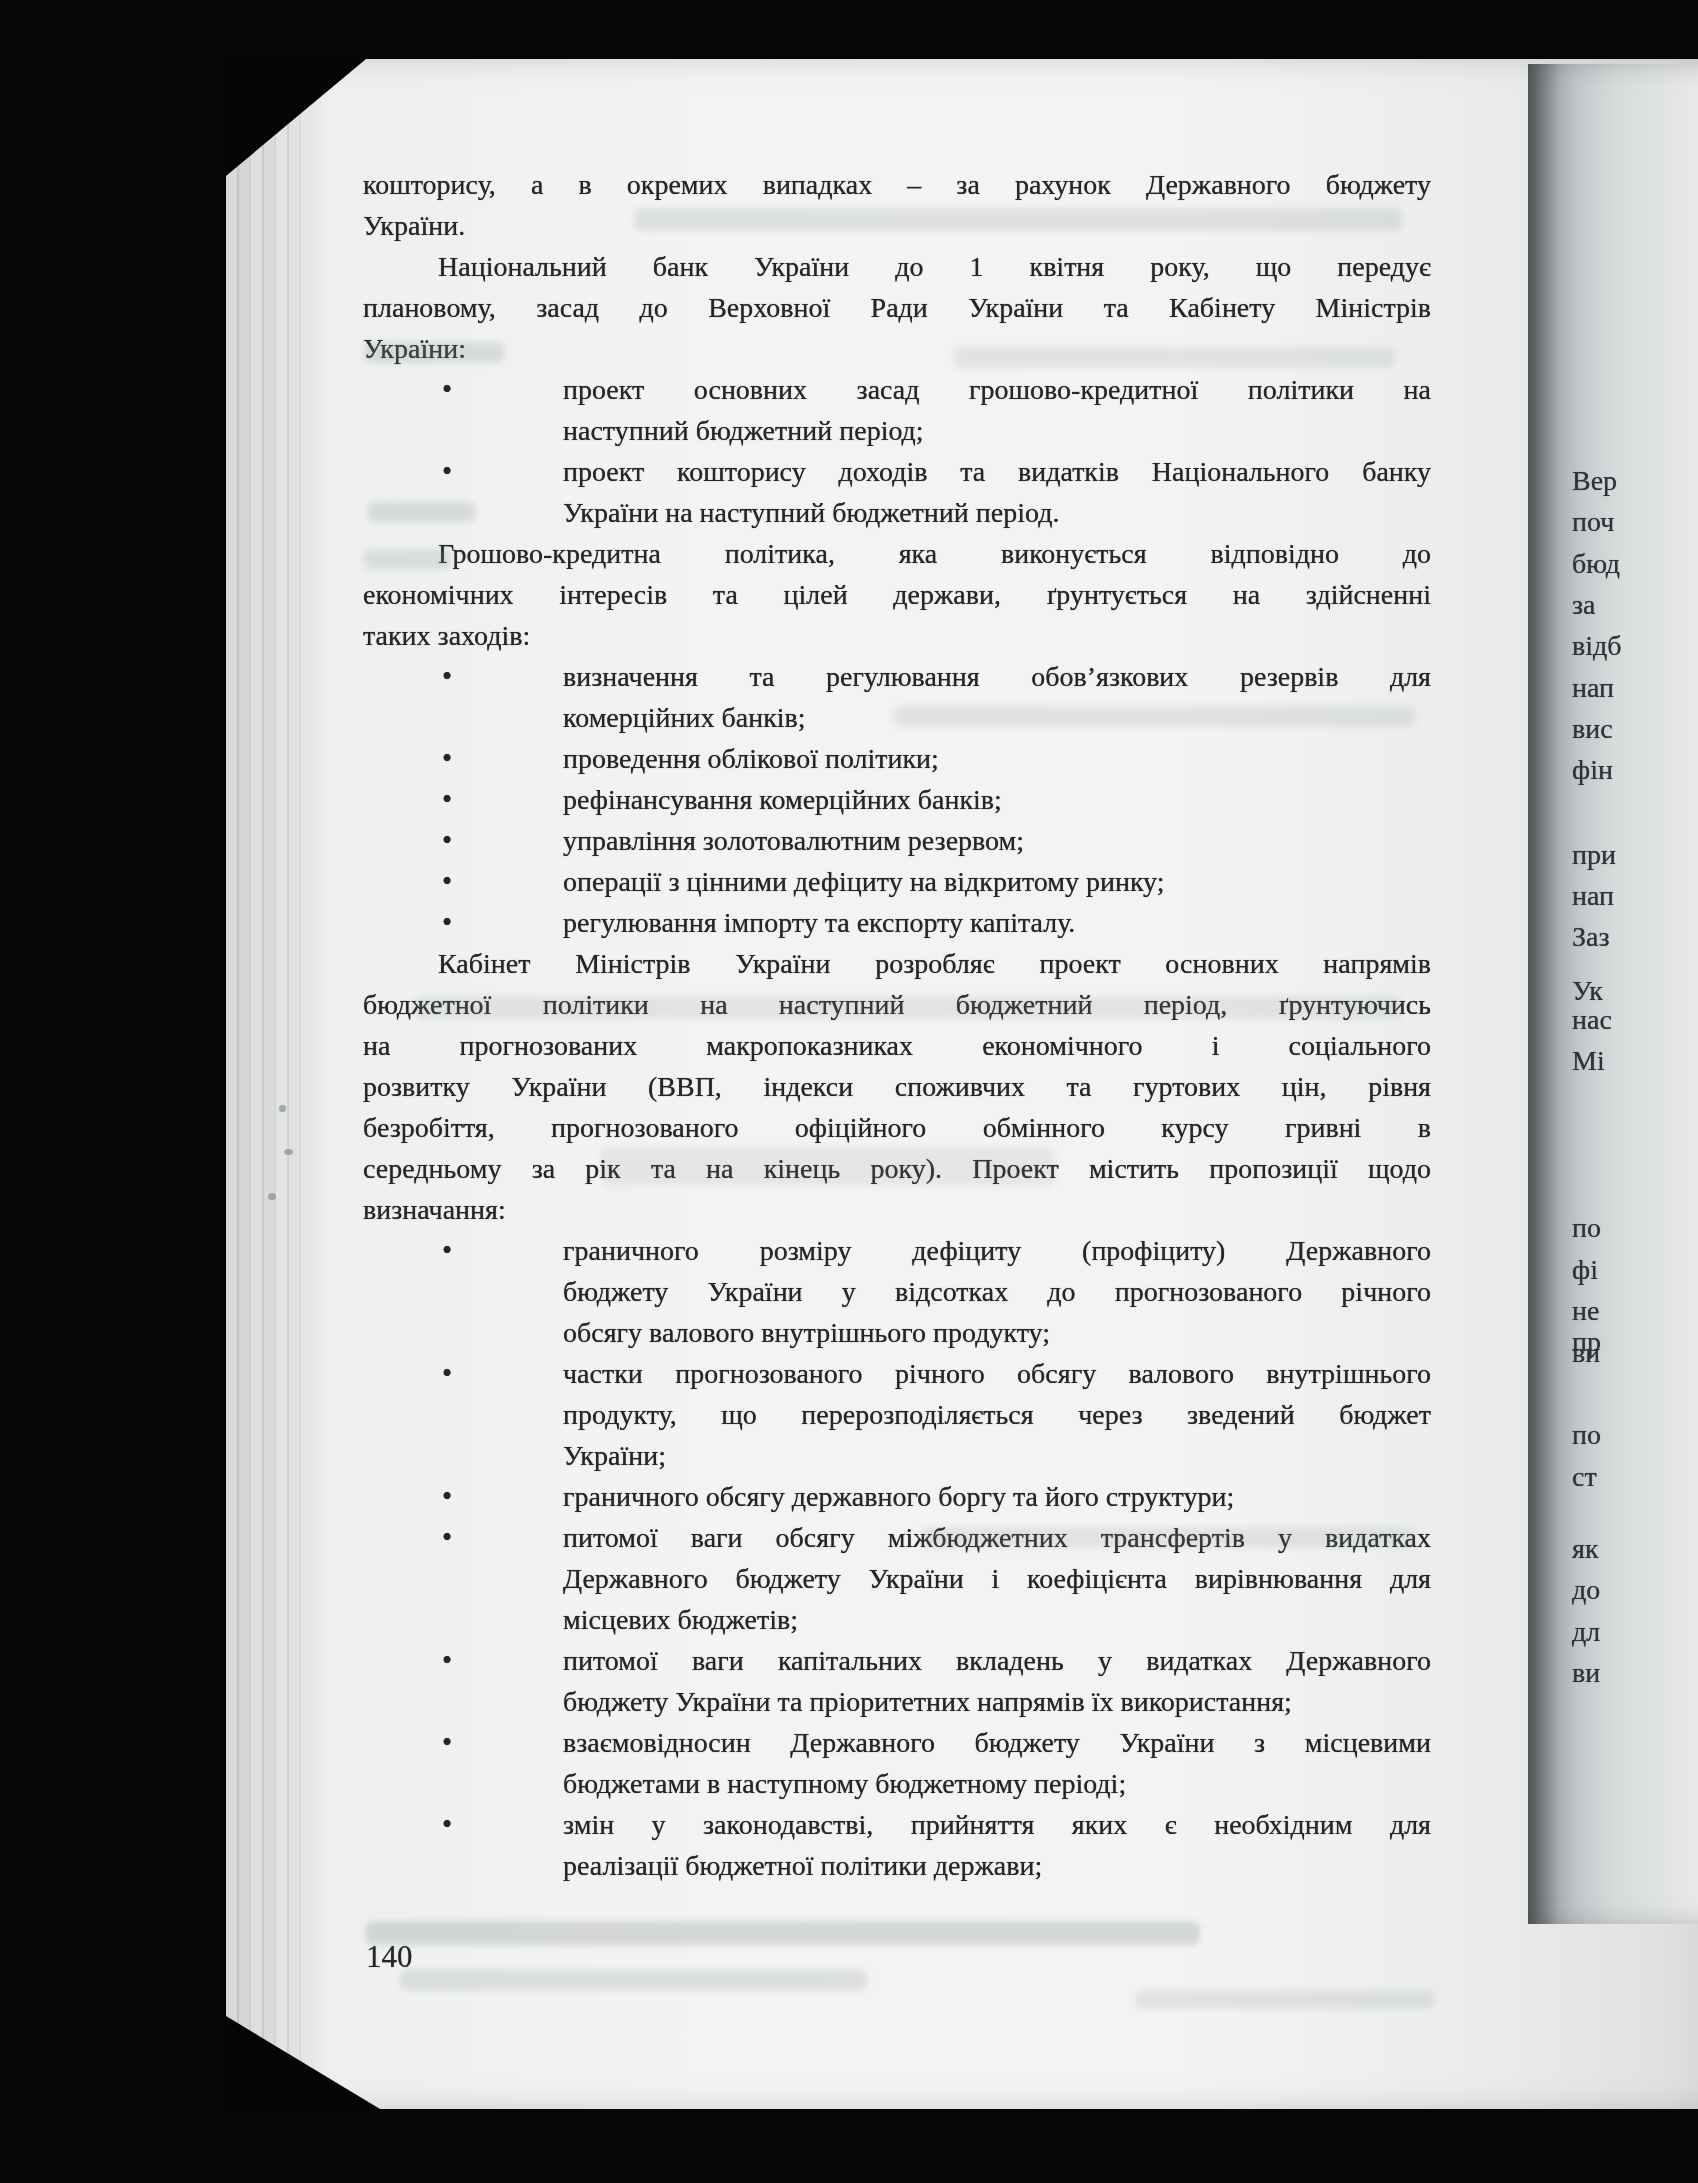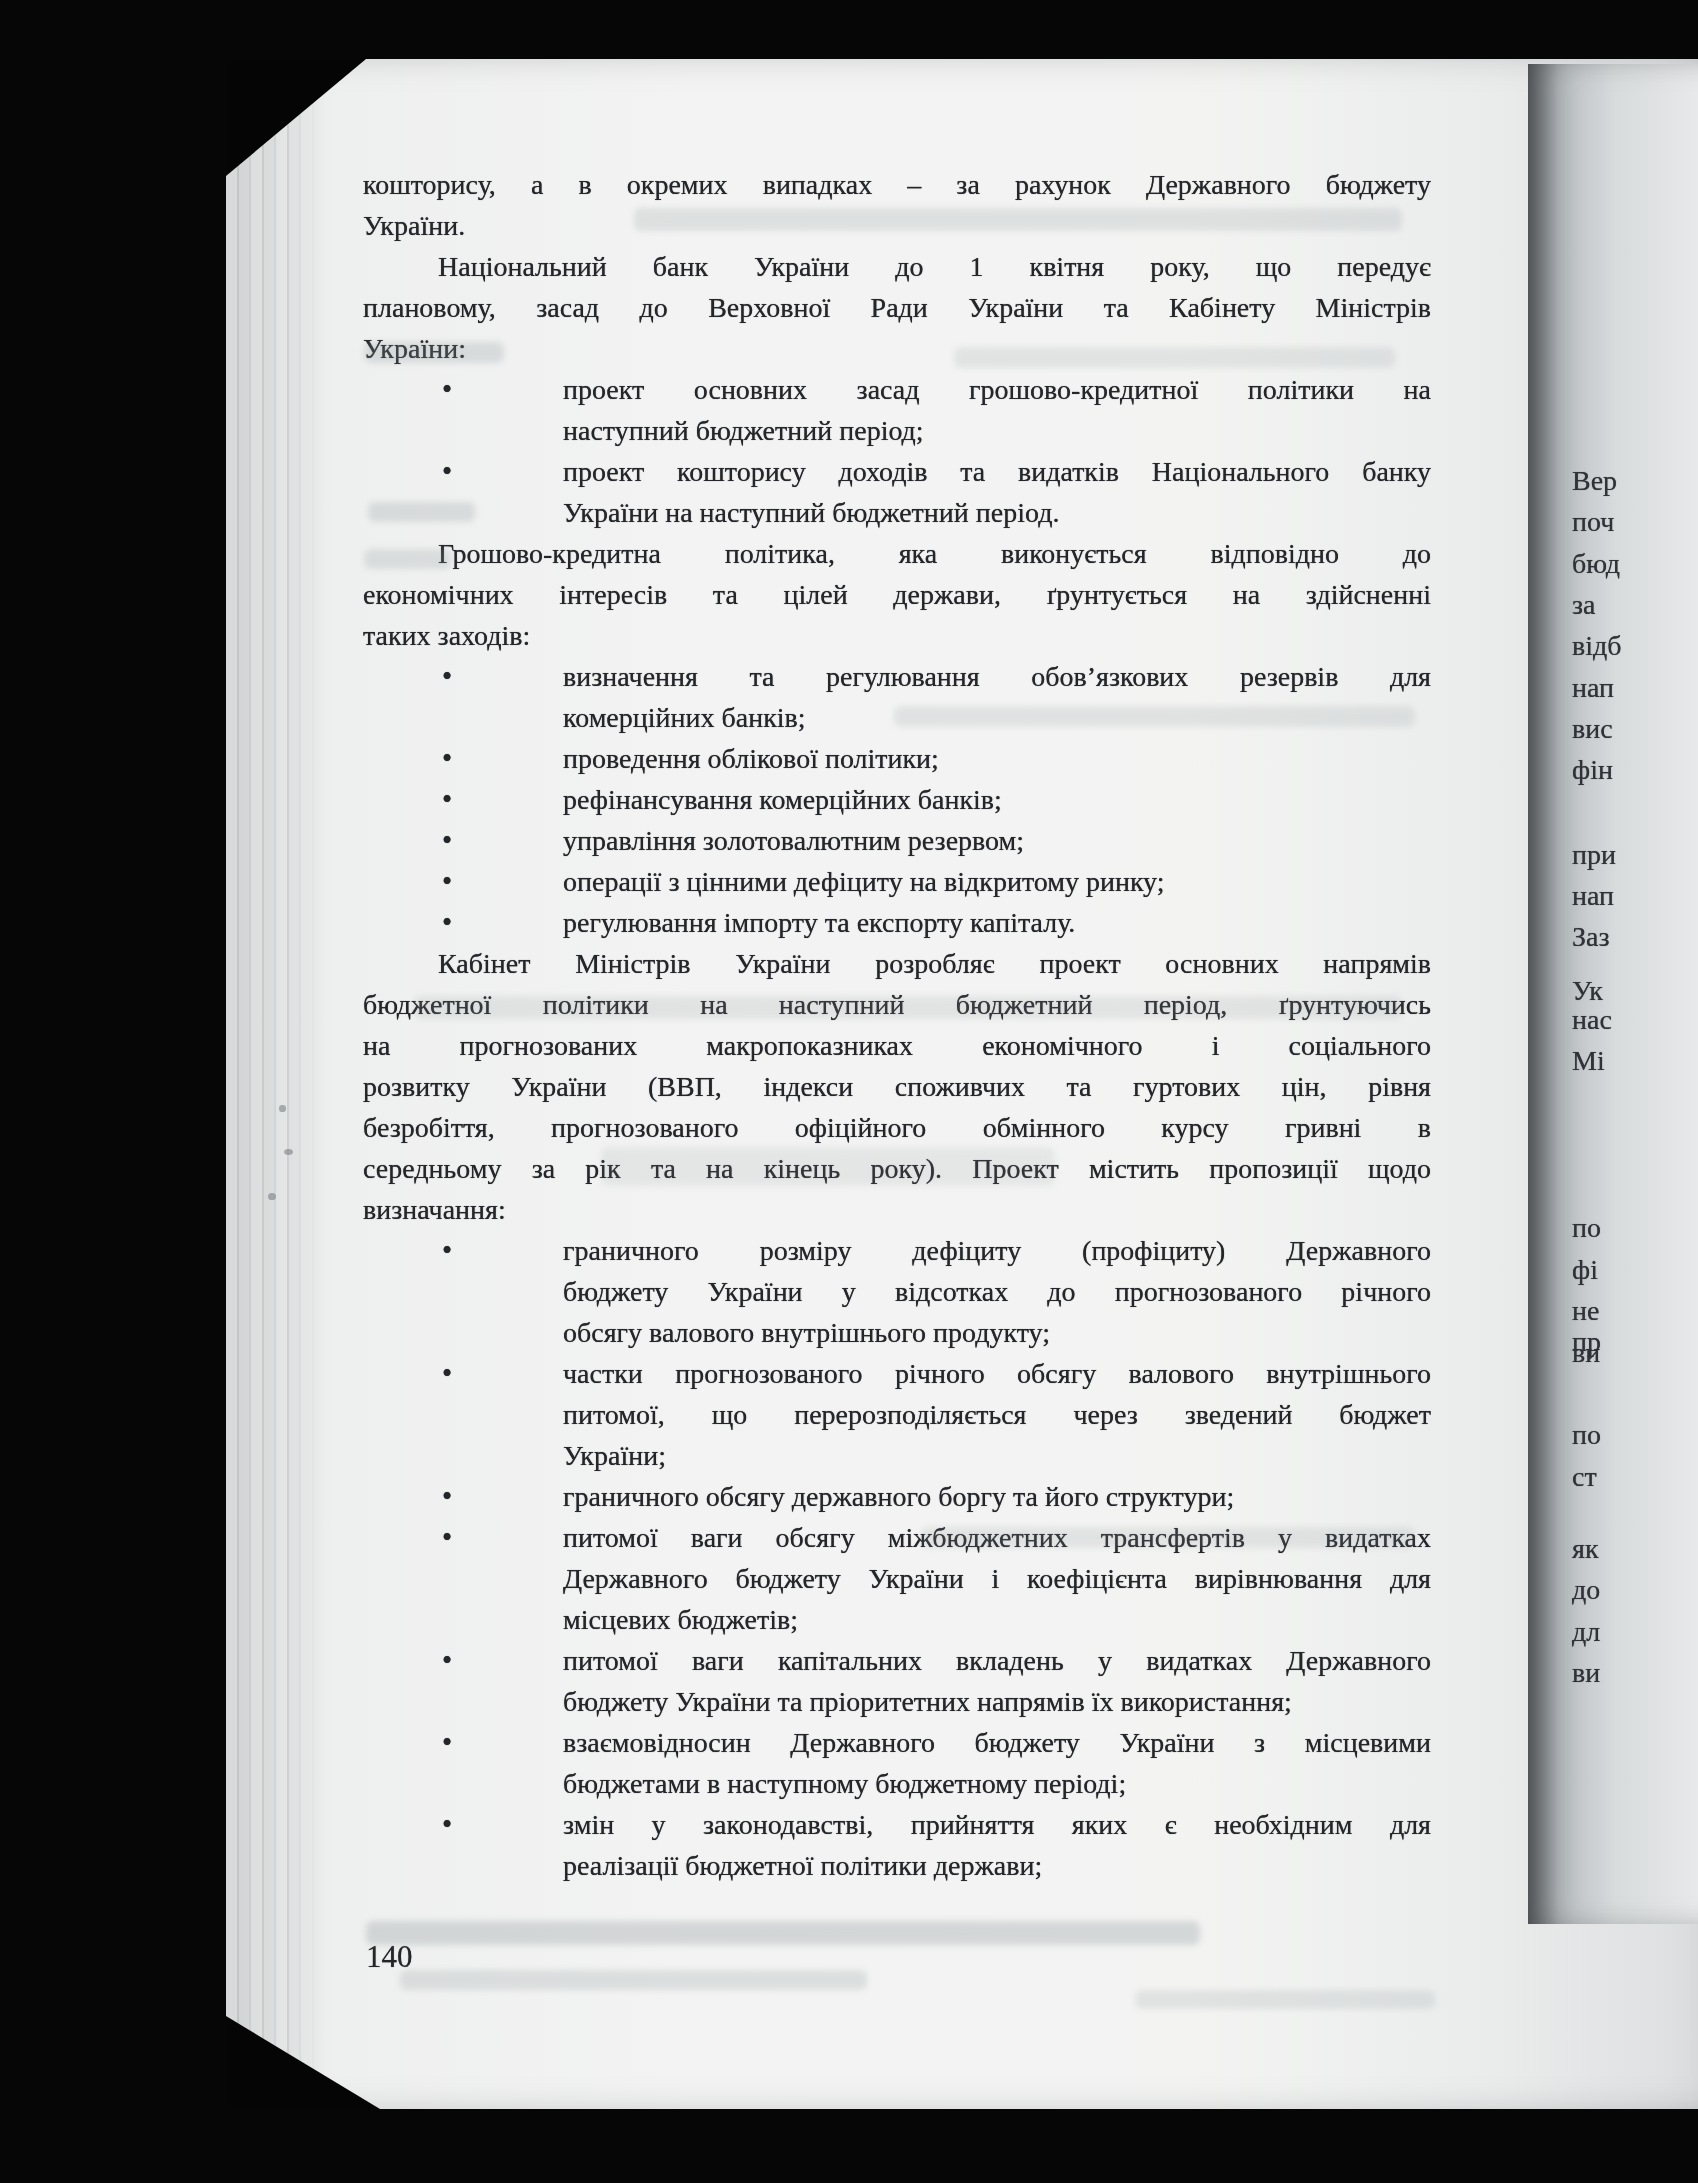--- a/index.html
+++ b/index.html
@@ -103,21 +103,21 @@
         <div class="line j"><span>бюджетної політики на наступний бюджетний період, ґрунтуючись</span></div>
         <div class="line j"><span>на прогнозованих макропоказниках економічного і соціального</span></div>
         <div class="line j"><span>розвитку України (ВВП, індекси споживчих та гуртових цін, рівня</span></div>
         <div class="line j"><span>безробіття, прогнозованого офіційного обмінного курсу гривні в</span></div>
         <div class="line j"><span>середньому за рік та на кінець року). Проект містить пропозиції щодо</span></div>
         <div class="line"><span>визначання:</span></div>
         <div class="line b j"><span class="dot">•</span><span>граничного розміру дефіциту (профіциту) Державного</span></div>
         <div class="line bc j"><span>бюджету України у відсотках до прогнозованого річного</span></div>
         <div class="line bc"><span>обсягу валового внутрішнього продукту;</span></div>
         <div class="line b j"><span class="dot">•</span><span>частки прогнозованого річного обсягу валового внутрішнього</span></div>
-        <div class="line bc j"><span>питомої, що перерозподіляється через зведений бюджет</span></div>
+        <div class="line bc j"><span>продукту, що перерозподіляється через зведений бюджет</span></div>
         <div class="line bc"><span>України;</span></div>
         <div class="line b"><span class="dot">•</span><span>граничного обсягу державного боргу та його структури;</span></div>
         <div class="line b j"><span class="dot">•</span><span>питомої ваги обсягу міжбюджетних трансфертів у видатках</span></div>
         <div class="line bc j"><span>Державного бюджету України і коефіцієнта вирівнювання для</span></div>
         <div class="line bc"><span>місцевих бюджетів;</span></div>
         <div class="line b j"><span class="dot">•</span><span>питомої ваги капітальних вкладень у видатках Державного</span></div>
         <div class="line bc"><span>бюджету України та пріоритетних напрямів їх використання;</span></div>
         <div class="line b j"><span class="dot">•</span><span>взаємовідносин Державного бюджету України з місцевими</span></div>
         <div class="line bc"><span>бюджетами в наступному бюджетному періоді;</span></div>
         <div class="line b j"><span class="dot">•</span><span>змін у законодавстві, прийняття яких є необхідним для</span></div>

